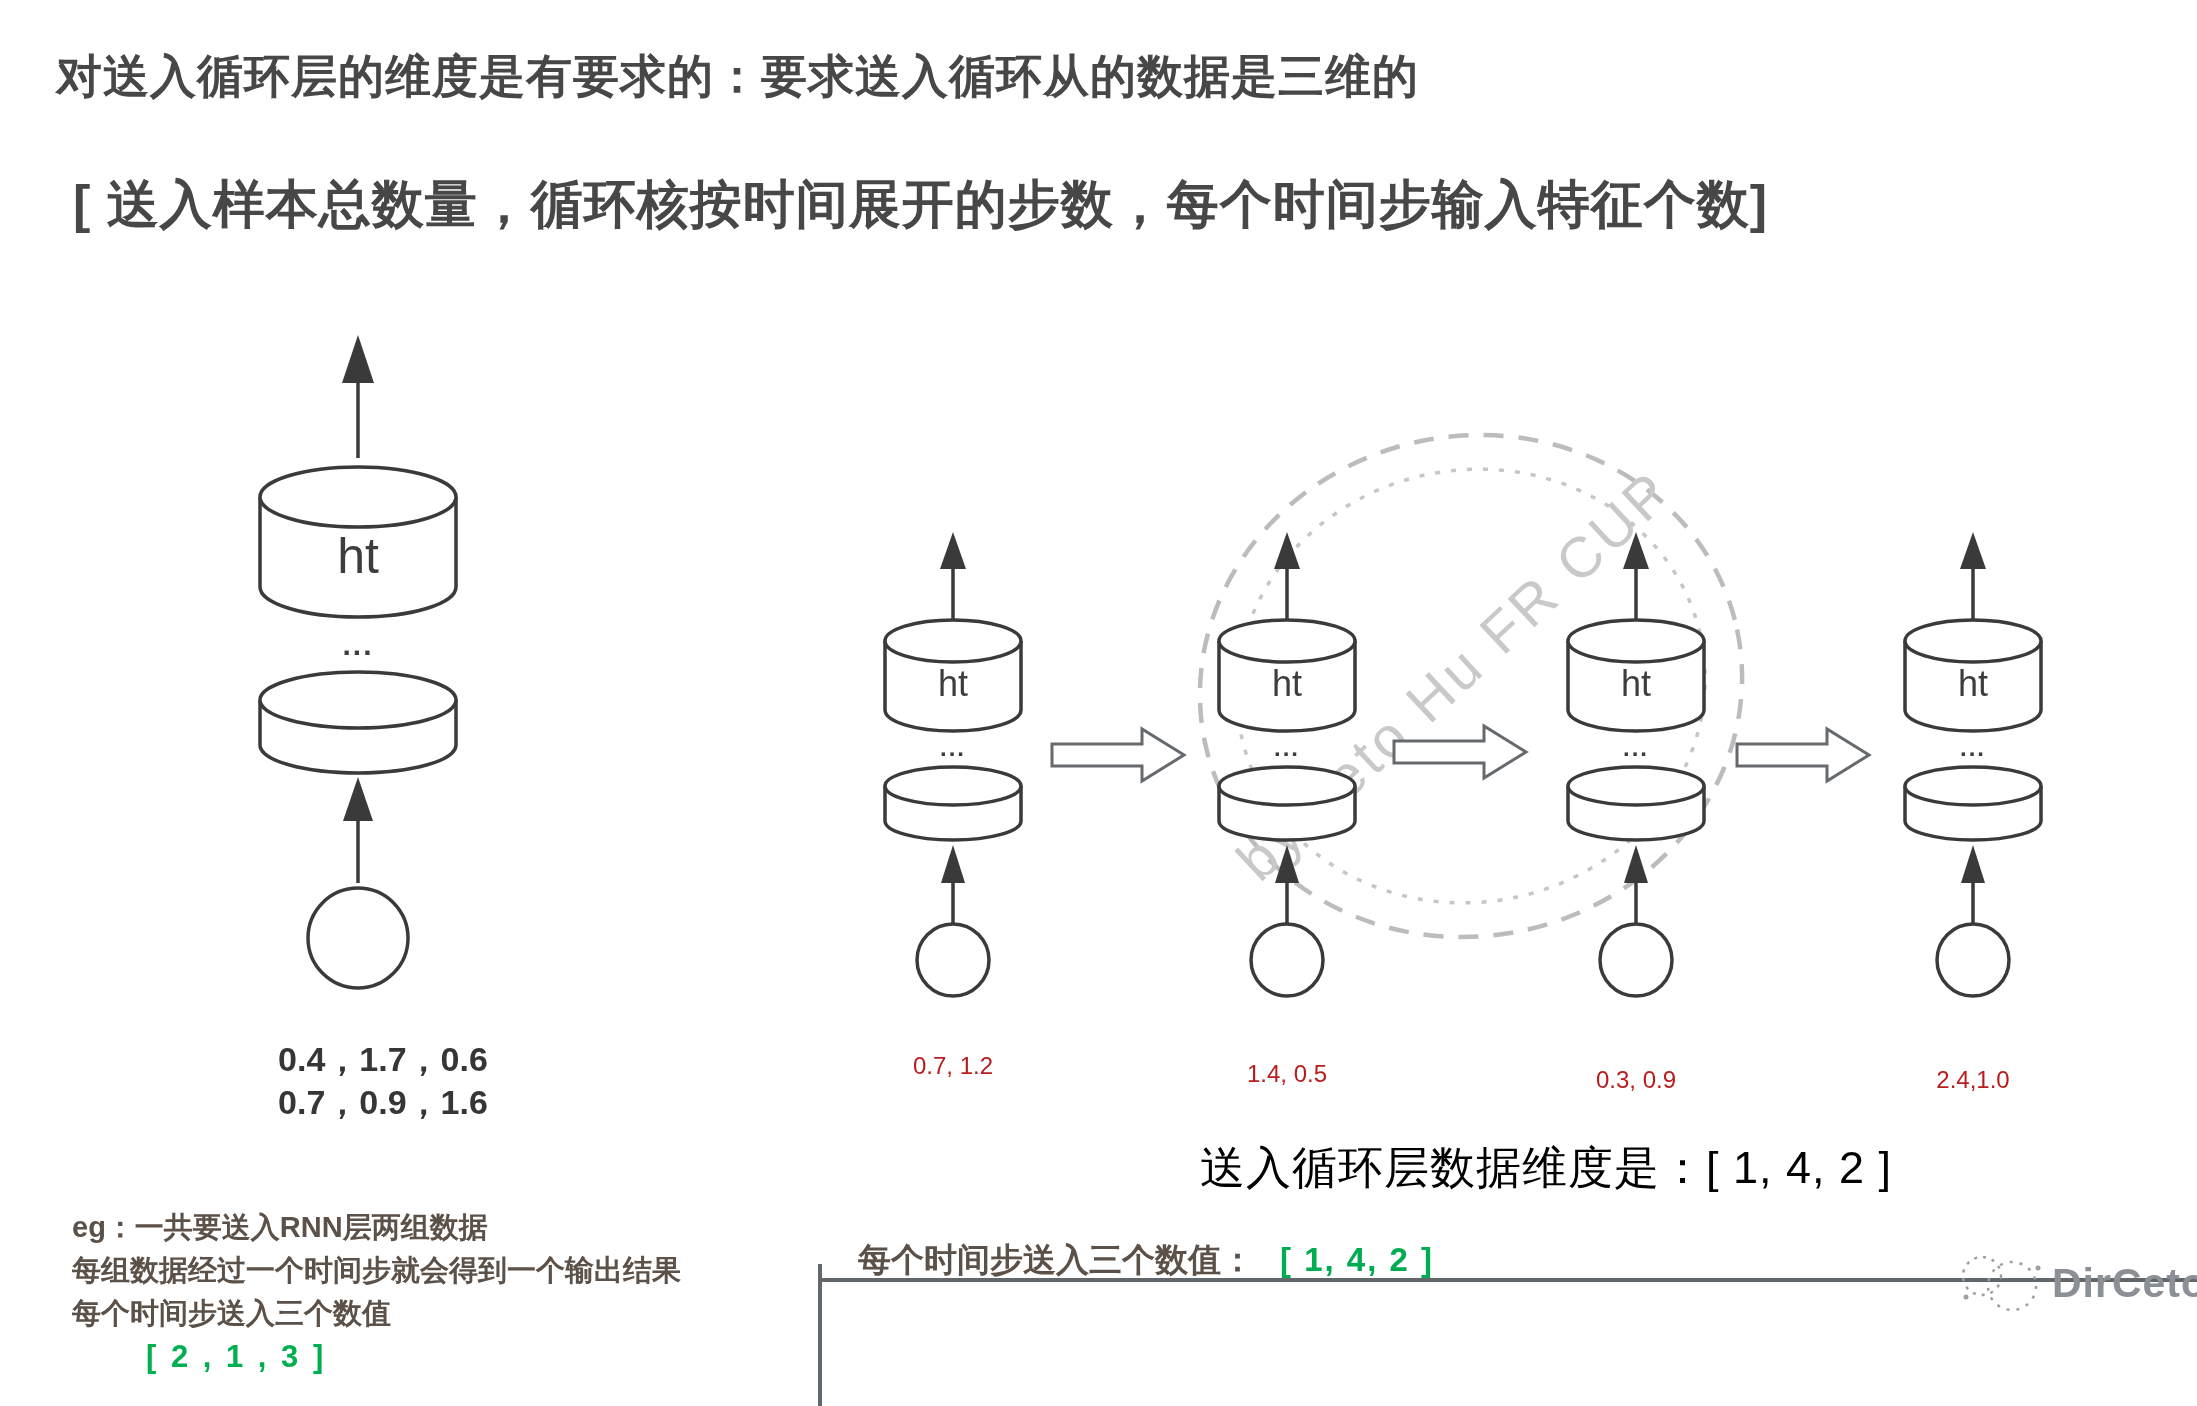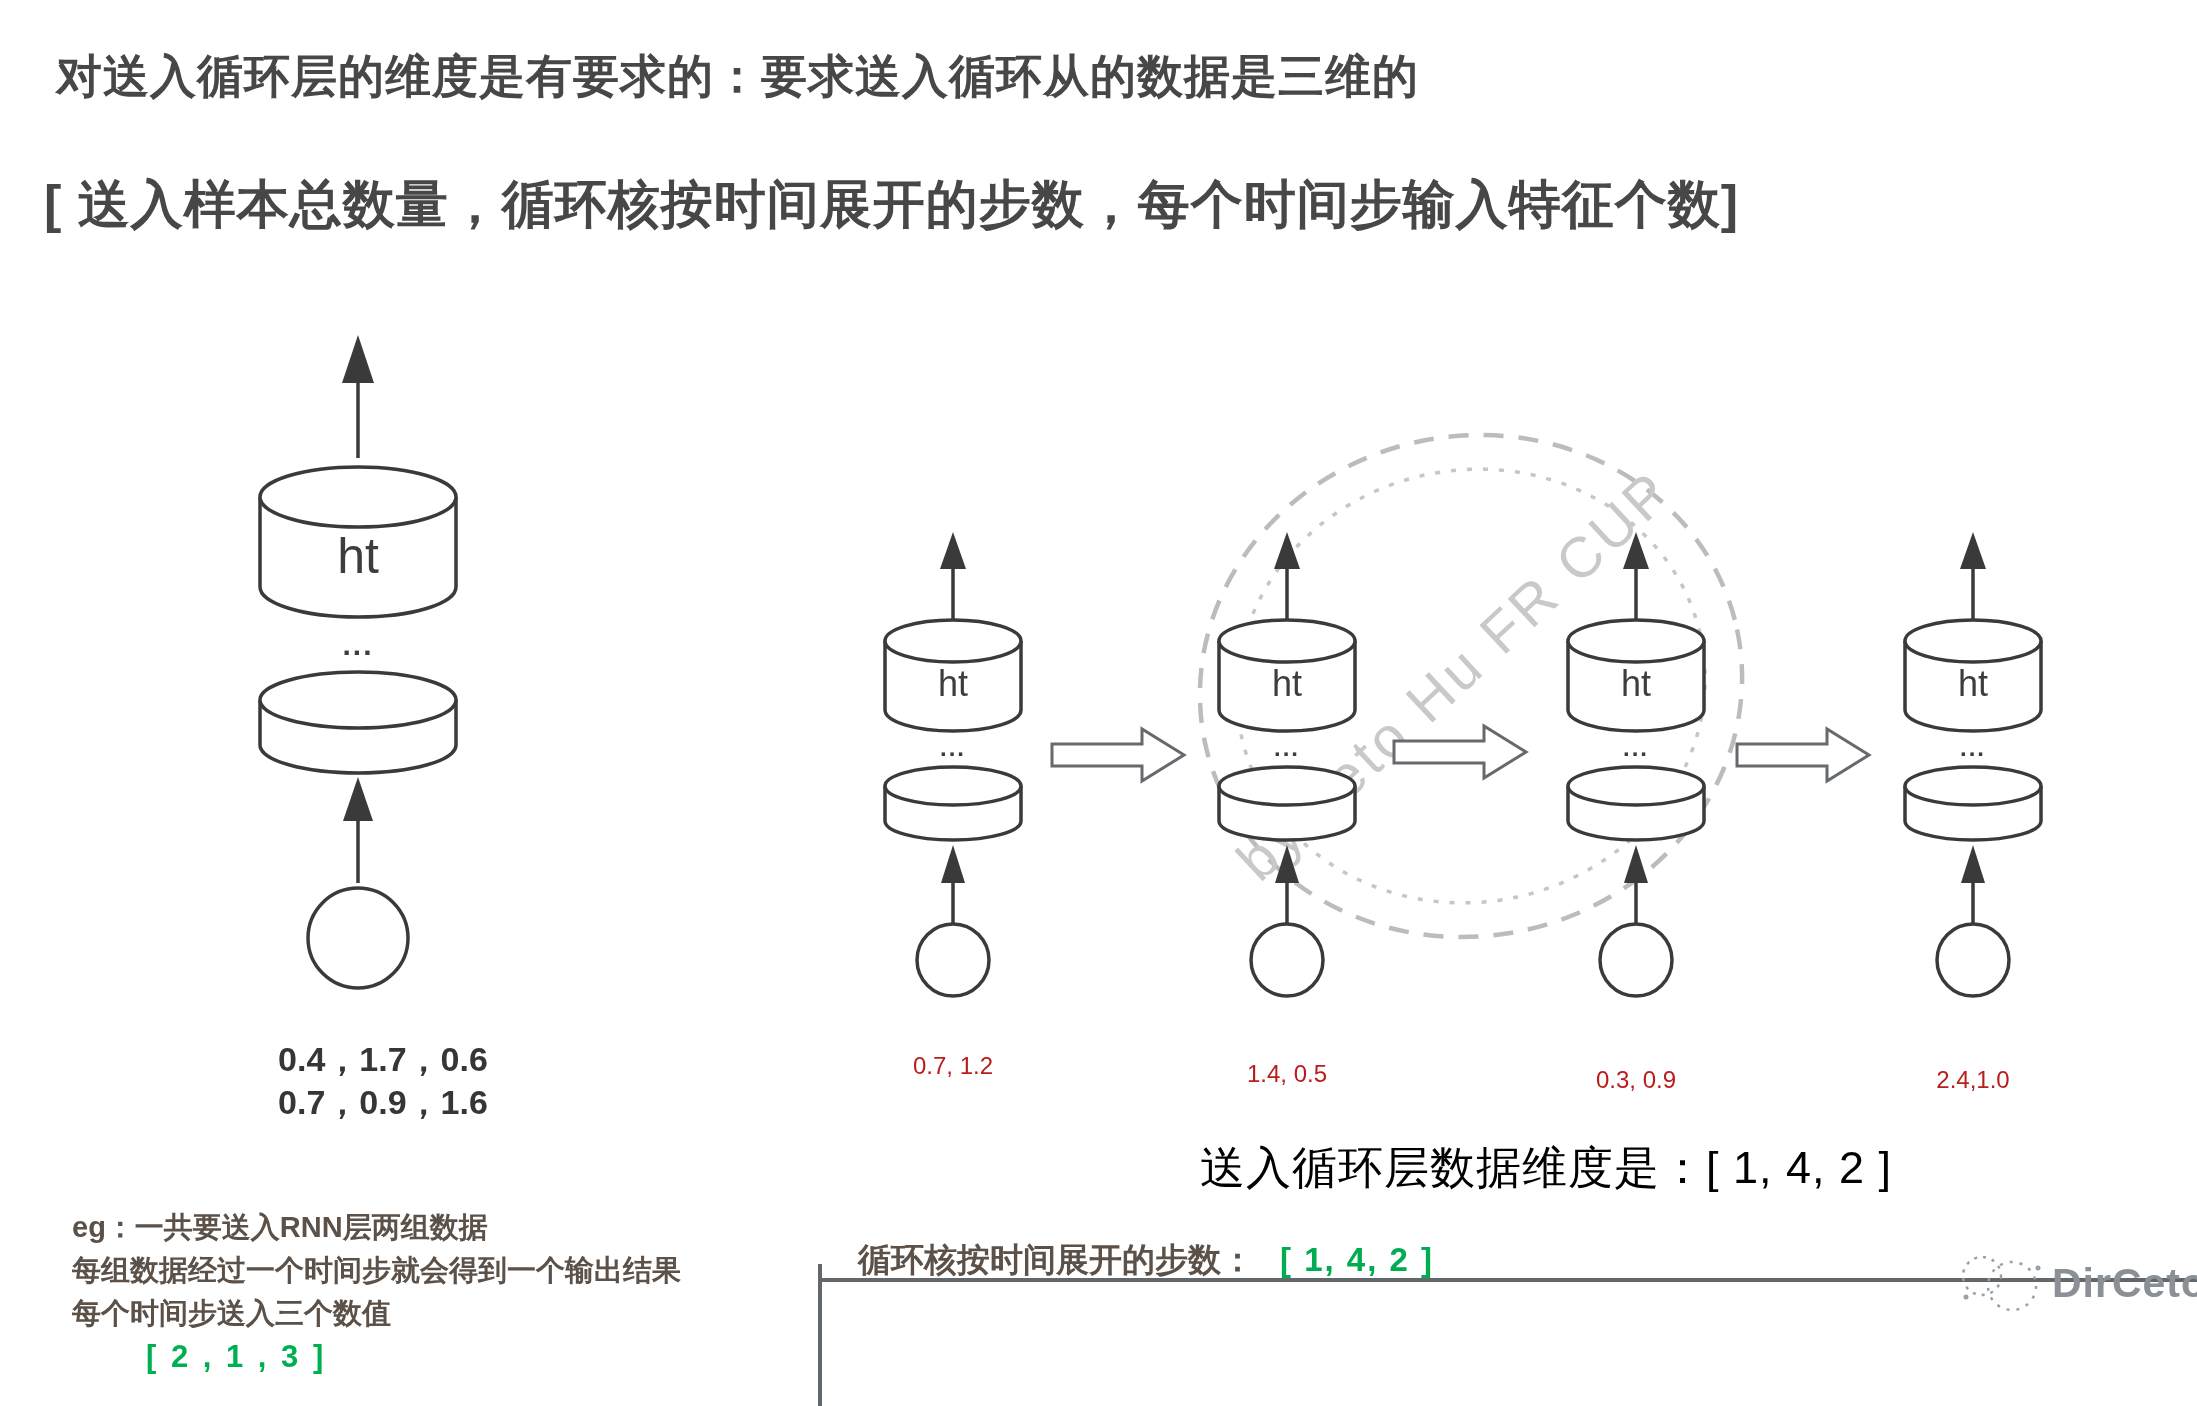--- a/index.html
+++ b/index.html
@@ -3,21 +3,21 @@
 <meta charset="utf-8">
 <style>
   html,body{margin:0;padding:0;background:#fff;}
   .page{
     position:relative;width:2197px;height:1406px;background:#ffffff;overflow:hidden;
     font-family:"Liberation Sans","DejaVu Sans",sans-serif;
   }
   .abs{position:absolute;}
   
   .title1{left:56px;top:46px;font-size:46px;font-weight:bold;color:#474747;letter-spacing:1px;}
-  .title2{left:44px;top:170px;font-size:52px;font-weight:bold;color:#474747;letter-spacing:1px;}
+  .title2{left:73px;top:170px;font-size:52px;font-weight:bold;color:#474747;letter-spacing:1px;}
   
   svg .ln{stroke:#3a3a3a;stroke-width:3.5;fill:none;}
   svg .hd{fill:#3a3a3a;stroke:none;}
   svg .shape{fill:#ffffff;stroke:#3a3a3a;stroke-width:3.5;}
   svg text{font-family:"Liberation Sans","DejaVu Sans",sans-serif;fill:#3d3d3d;text-anchor:middle;}
   svg .ht-big{font-size:50px;}
   svg .ht-small{font-size:36px;}
   svg .dots-big{font-size:30px;font-weight:bold;letter-spacing:2px;}
   svg .dots-small{font-size:24px;font-weight:bold;letter-spacing:2px;}
   .blockarrow path{fill:#ffffff;stroke:#666a6e;stroke-width:3;}
@@ -149,21 +149,21 @@
   </svg>
 
   <div class="abs cell-value" style="left:853px;">0.7, 1.2</div>
   <div class="abs cell-value" style="left:1187px;top:1060px;">1.4, 0.5</div>
   <div class="abs cell-value" style="left:1536px;top:1066px;">0.3, 0.9</div>
   <div class="abs cell-value" style="left:1873px;top:1066px;">2.4,1.0</div>
 
   <div class="abs mid-caption">送入循环层数据维度是：[ 1,  4,  2 ]</div>
 
   <div class="abs bottom-caption">
-    <span>循环核按时间展开的步数：</span><span class="green-shape">[ 1,  4,  2 ]</span>
+    <span>每个时间步送入三个数值：</span><span class="green-shape">[ 1,  4,  2 ]</span>
   </div>
 
   <div class="abs hline"></div>
   <div class="abs vline"></div>
 
   <div class="abs dirceto">
     <svg width="100" height="62" viewBox="0 0 100 62">
       <circle cx="30" cy="24" r="19" fill="none" stroke="#9aa0a5" stroke-width="2.5" stroke-dasharray="3 6"></circle>
       <circle cx="60" cy="34" r="24" fill="none" stroke="#9aa0a5" stroke-width="2.5" stroke-dasharray="3 7"></circle>
       <circle cx="14" cy="45" r="2.5" fill="#9aa0a5"></circle>

